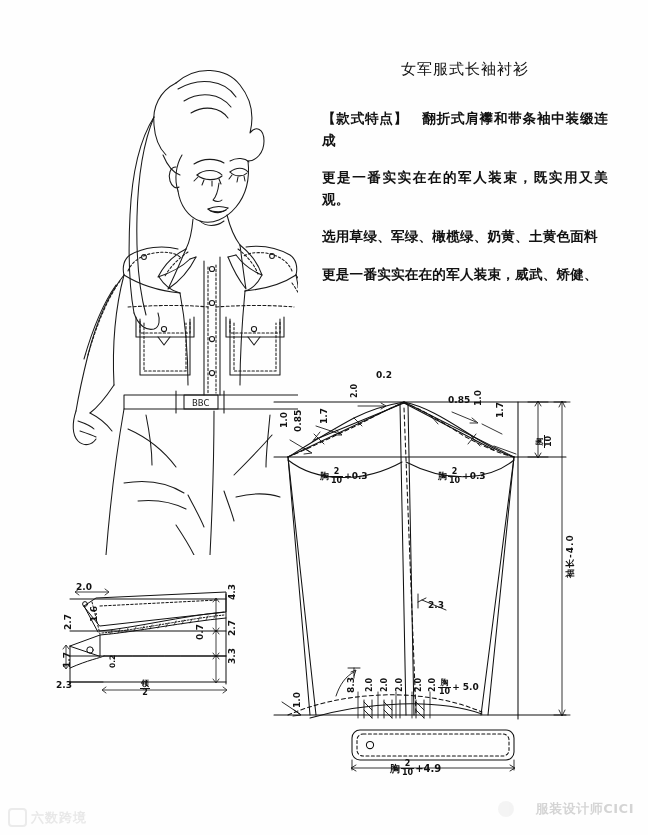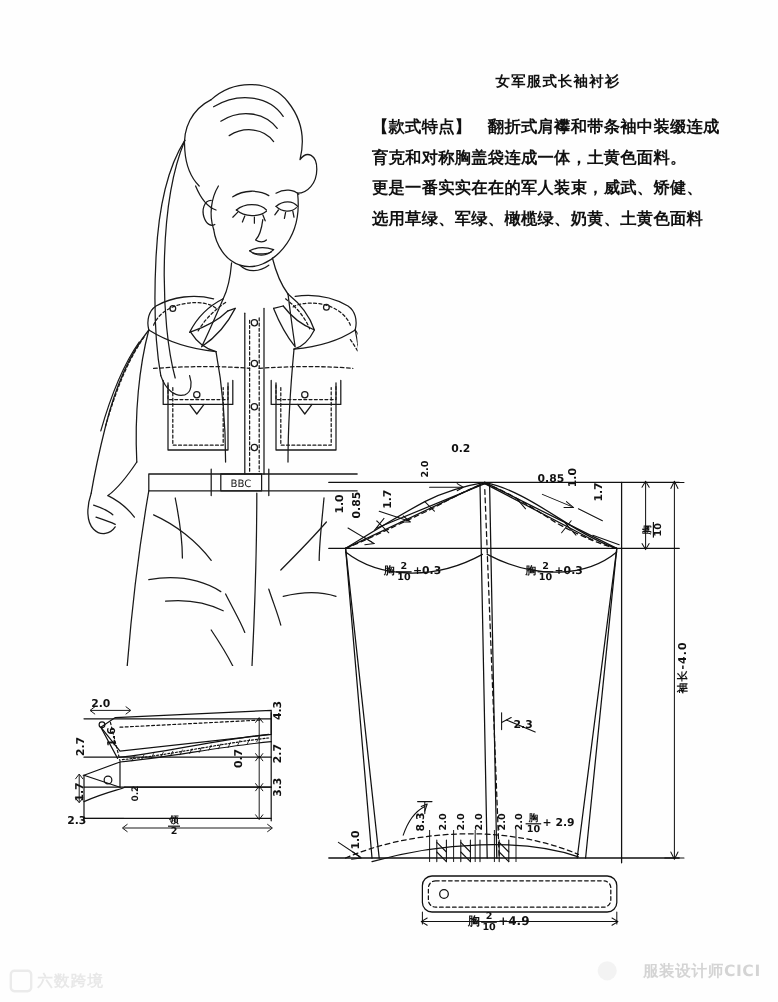--- a/index.html
+++ b/index.html
@@ -6,29 +6,29 @@
   body{
     width:648px;height:835px;position:relative;overflow:hidden;
     font-family:"DejaVu Sans","Liberation Sans",sans-serif;
     background:#fefefe;color:#111;
   }
   .page{position:absolute;inset:0;}
 
   
   .title{
     position:absolute;left:300px;top:60px;width:330px;
-    text-align:center;font-weight:bold;font-size:12px;letter-spacing:1px;
+    text-align:center;font-weight:normal;font-size:15px;letter-spacing:1px;
     font-family:"DejaVu Sans","Liberation Sans",sans-serif;
   }
   .desc{
     position:absolute;left:306px;top:92px;width:318px;
     font-size:13.6px;line-height:21.5px;font-weight:bold;
     letter-spacing:0.2px;text-align:justify;
   }
-  .desc p{margin:4px;}
+  .desc p{margin:16px;}
 
   
   .lbl{position:absolute;font-size:9px;font-weight:bold;white-space:nowrap;
        font-family:"DejaVu Sans","Liberation Sans",sans-serif;line-height:1;}
   .lbl.rot{transform-origin:left top;transform:rotate(-90deg);}
   .frac{display:inline-block;vertical-align:middle;text-align:center;line-height:1;}
   .frac .n{display:block;font-size:8px;border-bottom:1px solid #111;padding:0 1px;}
   .frac .d{display:block;font-size:8px;padding:0 1px;}
   .fwrap{display:inline-flex;align-items:center;gap:1px;}
 
@@ -46,23 +46,23 @@
 </style>
 </head>
 <body>
 
 <div class="page">
 
   <div class="title">女军服式长袖衬衫</div>
 
   <div class="desc">
     <p>【款式特点】　翻折式肩襻和带条袖中装缀连成</p>
-    <p>育克和对称胸盖袋连成一体，土黄色面料。</p>
+    <p>更是一番实实在在的军人装束，既实用又美观。</p>
+    <p>选用草绿、军绿、橄榄绿、奶黄、土黄色面料</p>
     <p>更是一番实实在在的军人装束，威武、矫健、</p>
-    <p>选用草绿、军绿、橄榄绿、奶黄、土黄色面料</p>
   </div>
 
   <svg style="position:absolute;left:28px;top:55px;" width="270" height="500" viewBox="0 0 270 500">
     <g fill="none" stroke="#1a1a1a" stroke-width="1.05" stroke-linecap="round" stroke-linejoin="round">
 
       <path d="M148 28 C168 10 198 12 212 30 C224 45 226 62 222 78 C228 70 236 74 236 86
                C236 98 228 106 220 106"></path>
       <path d="M148 28 C132 36 124 52 126 70 C127 84 132 94 138 100"></path>
       <path d="M150 34 C170 22 196 24 208 42"></path>
       <path d="M156 46 C172 36 192 38 203 52"></path>
@@ -457,21 +457,21 @@
   </div>
 
   <div class="lbl rot" style="left:566px;top:578px;letter-spacing:1px;">袖长-4.0</div>
 
   <div class="lbl" style="left:438px;top:678px;">
     <span class="fwrap">
       <span class="frac">
         <span class="n">胸</span>
         <span class="d">10</span>
       </span>
-      <span>+ 2.9</span>
+      <span>+ 5.0</span>
     </span>
   </div>
 
   <div class="lbl" style="left:390px;top:760px;font-size:10px;">
     <span class="fwrap">
       <span>胸</span>
       <span class="frac">
         <span class="n">2</span>
         <span class="d">10</span>
       </span>

